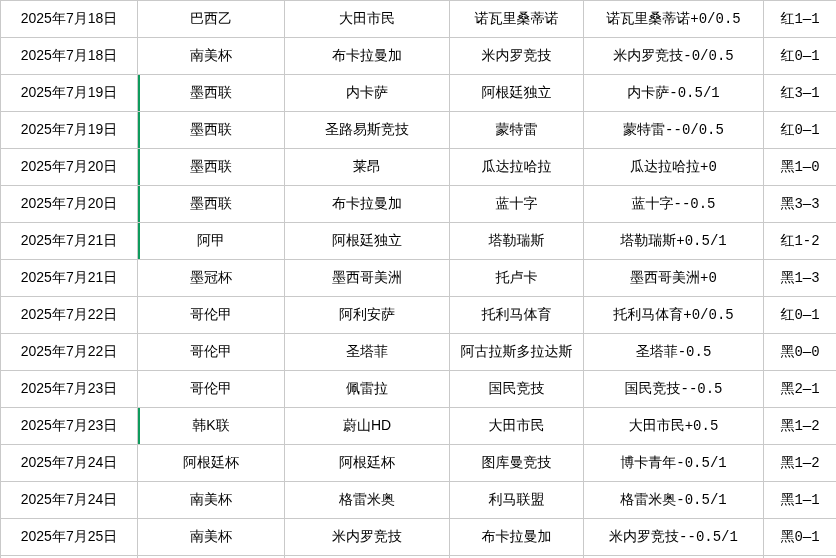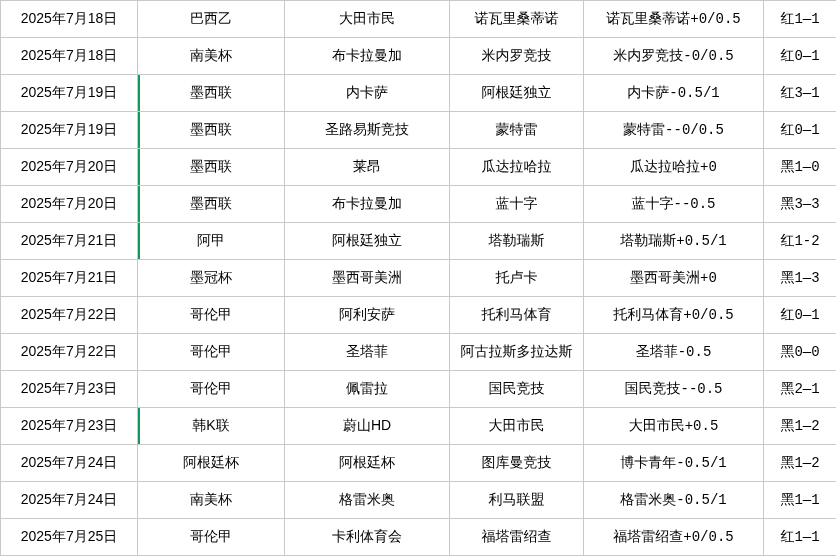--- a/index.html
+++ b/index.html
@@ -188,20 +188,28 @@
       <tr>
         <td class="date">2025年7月24日</td>
         <td class="league">南美杯</td>
         <td class="home">格雷米奥</td>
         <td class="away">利马联盟</td>
         <td class="hand">格雷米奥-0.5/1</td>
         <td class="result res-black">黑1—1</td>
       </tr>
       <tr>
         <td class="date">2025年7月25日</td>
+        <td class="league">南美杯</td>
+        <td class="home">米内罗竞技</td>
+        <td class="away">布卡拉曼加</td>
+        <td class="hand">米内罗竞技--0.5/1</td>
+        <td class="result res-black">黑0—1</td>
+      </tr>
+      <tr>
+        <td class="date">2025年7月25日</td>
         <td class="league">哥伦甲</td>
         <td class="home">卡利体育会</td>
         <td class="away">福塔雷绍查</td>
         <td class="hand">福塔雷绍查+0/0.5</td>
         <td class="result res-red selected">红1—1</td>
       </tr>
     </tbody>
 </table>
 
 </body></html>

